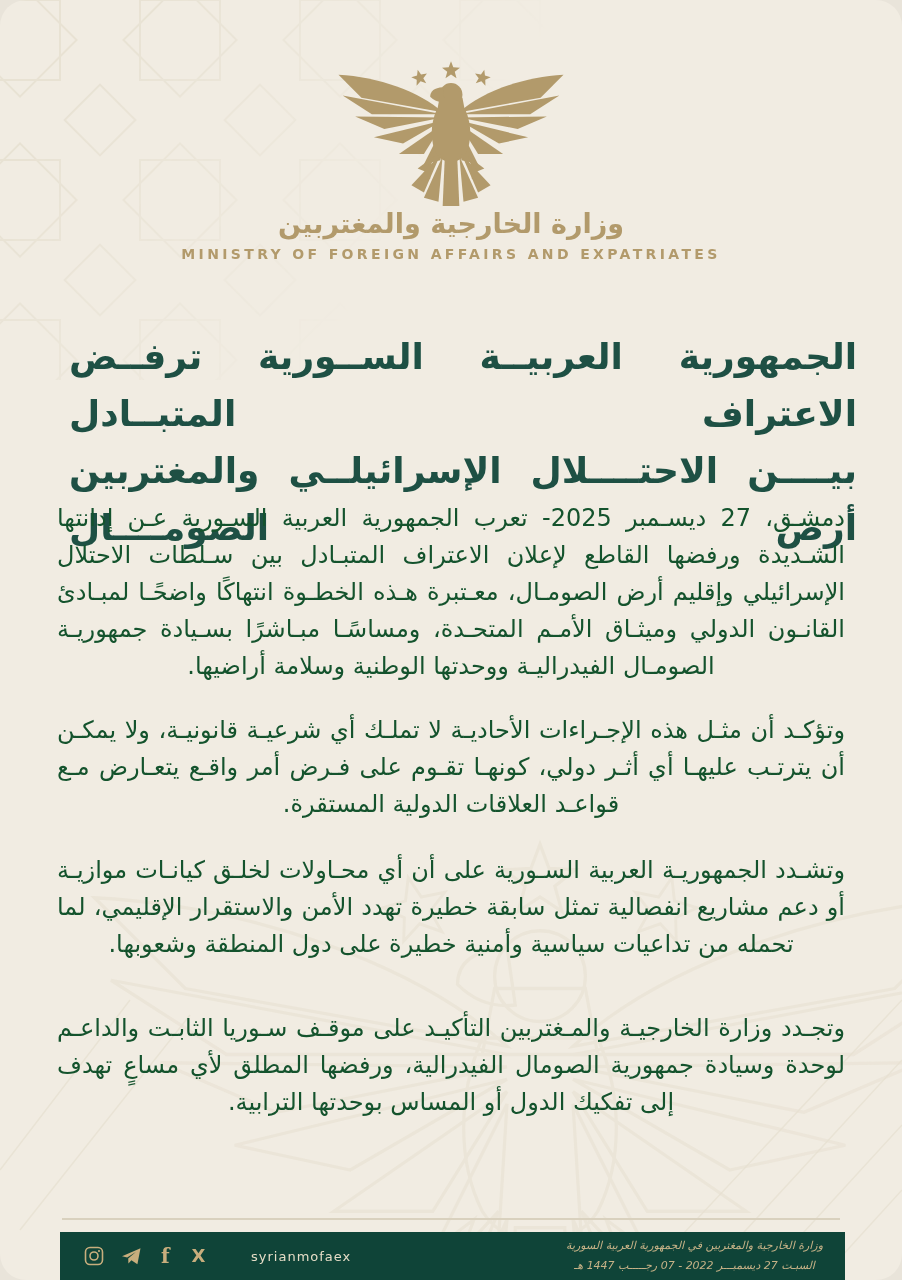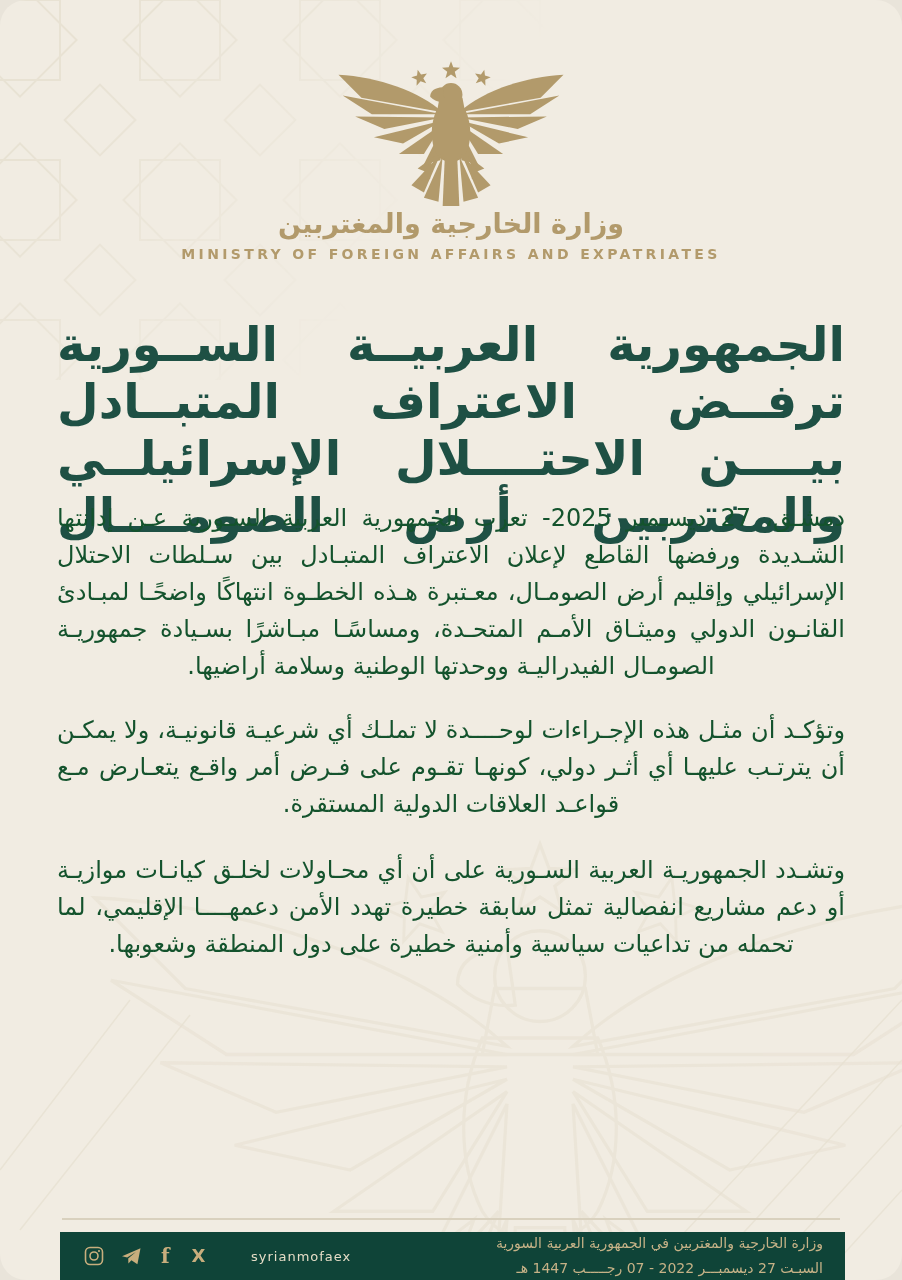--- a/index.html
+++ b/index.html
@@ -27,22 +27,22 @@
     position:absolute;top:206px;left:0;width:100%;
     color:#b29a6b;font-size:27px;font-weight:bold;direction:rtl;
     letter-spacing:0;line-height:1.3;
   }
   .ministry-en{
     position:absolute;top:246px;left:0;width:100%;
     color:#b29a6b;font-size:14px;letter-spacing:.24em;font-weight:bold;
   }
   
   .headline{
-    position:absolute;top:316px;left:57px;width:788px;margin:0;
-    direction:rtl;color:#1e5044;font-weight:bold;font-size:48px;
+    position:absolute;top:316px;left:57px;width:788px;margin:12px;
+    direction:rtl;color:#1e5044;font-weight:bold;font-size:36px;
   }
   .headline-line{
     line-height:57px;
     text-align:justify;text-align-last:justify;
     -moz-text-align-last:justify;
   }
   
   .para{
     position:absolute;left:57px;width:788px;margin:0;
     direction:rtl;color:#14532d;font-size:24px;line-height:37px;
@@ -56,22 +56,23 @@
     background:#0f4438;display:flex;align-items:center;justify-content:space-between;
     box-sizing:border-box;padding:0 22px 0 24px;
   }
   .social-row{display:flex;align-items:center;gap:17px;direction:ltr;}
   .social-row svg{display:block;}
   .handle{
     color:#e6ddc7;font-size:13px;letter-spacing:1px;margin-left:26px;
     font-family:"DejaVu Sans",sans-serif;
   }
   .footer-right{
-    direction:rtl;text-align:right;color:#c6b287;font-size:14px;line-height:1.78;
+    direction:rtl;text-align:center;color:#c6b287;font-size:11px;line-height:1.78;
     font-family:"DejaVu Sans",sans-serif;
+    font-style:italic;
   }
   .fb-f{fill:#c8ae7d;font-family:"DejaVu Serif",serif;font-weight:bold;font-size:20px;}
   .x-x{fill:#c8ae7d;font-family:"DejaVu Sans",sans-serif;font-weight:bold;font-size:18px;}
 </style>
 </head>
 <body>
 
 <div class="page">
 
   <svg width="0" height="0" style="position:absolute" aria-hidden="true">
@@ -147,22 +148,23 @@
     <div class="calligraphy">وزارة الخارجية والمغتربين</div>
     <div class="ministry-en">MINISTRY OF FOREIGN AFFAIRS AND EXPATRIATES</div>
   </header>
 
   <h1 class="headline">
     <div class="headline-line">الجمهورية العربيــة الســورية ترفــض الاعتراف المتبــادل</div>
     <div class="headline-line">بيــــن الاحتــــلال الإسرائيلــي والمغتربين أرض الصومــــال</div>
   </h1>
 
   <p class="para p1">دمشـق، 27 ديسـمبر 2025- تعرب الجمهورية العربية السـورية عـن إدانتها الشـديدة ورفضها القاطع لإعلان الاعتراف المتبـادل بين سـلطات الاحتلال الإسرائيلي وإقليم أرض الصومـال، معـتبرة هـذه الخطـوة انتهاكًا واضحًـا لمبـادئ القانـون الدولي وميثـاق الأمـم المتحـدة، ومساسًـا مبـاشرًا بسـيادة جمهوريـة الصومـال الفيدراليـة ووحدتها الوطنية وسلامة أراضيها.</p>
-  <p class="para p2">وتؤكـد أن مثـل هذه الإجـراءات لوحــــدة لا تملـك أي شرعيـة قانونيـة، ولا يمكـن أن يترتـب عليهـا أي أثـر دولي، كونهـا تقـوم على فـرض أمر واقـع يتعـارض مـع قواعـد العلاقات الدولية المستقرة.</p>
-  <p class="para p3">وتشـدد الجمهوريـة العربية السـورية على أن أي محـاولات لخلـق كيانـات موازيـة أو دعم مشاريع انفصالية تمثل سابقة خطيرة تهدد الأمن دعمهــــا الإقليمي، لما تحمله من تداعيات سياسية وأمنية خطيرة على دول المنطقة وشعوبها.</p>
+  <p class="para p2">وتؤكـد أن مثـل هذه الإجـراءات الأحاديـة لا تملـك أي شرعيـة قانونيـة، ولا يمكـن أن يترتـب عليهـا أي أثـر دولي، كونهـا تقـوم على فـرض أمر واقـع يتعـارض مـع قواعـد العلاقات الدولية المستقرة.</p>
+  <p class="para p3">وتشـدد الجمهوريـة العربية السـورية على أن أي محـاولات لخلـق كيانـات موازيـة أو دعم مشاريع انفصالية تمثل سابقة خطيرة تهدد الأمن والاستقرار الإقليمي، لما تحمله من تداعيات سياسية وأمنية خطيرة على دول المنطقة وشعوبها.</p>
+  <p class="para p4">وتجـدد وزارة الخارجيـة والمـغتربين التأكيـد على موقـف سـوريا الثابـت والداعـم لوحدة وسيادة جمهورية الصومال الفيدرالية، ورفضها المطلق لأي مساعٍ تهدف إلى تفكيك الدول أو المساس بوحدتها الترابية.</p>
 
   <div class="footer-divider"></div>
   <footer class="footer-bar">
     <div class="social-row">
       <span>
         <svg width="20" height="20" viewBox="0 0 20 20" fill="none" stroke="#c8ae7d" stroke-width="1.6">
           <rect x="1.5" y="1.5" width="17" height="17" rx="4.5"></rect>
           <circle cx="10" cy="10" r="4"></circle>
           <circle cx="15" cy="5" r="1.1" fill="#c8ae7d" stroke="none"></circle>
         </svg>

